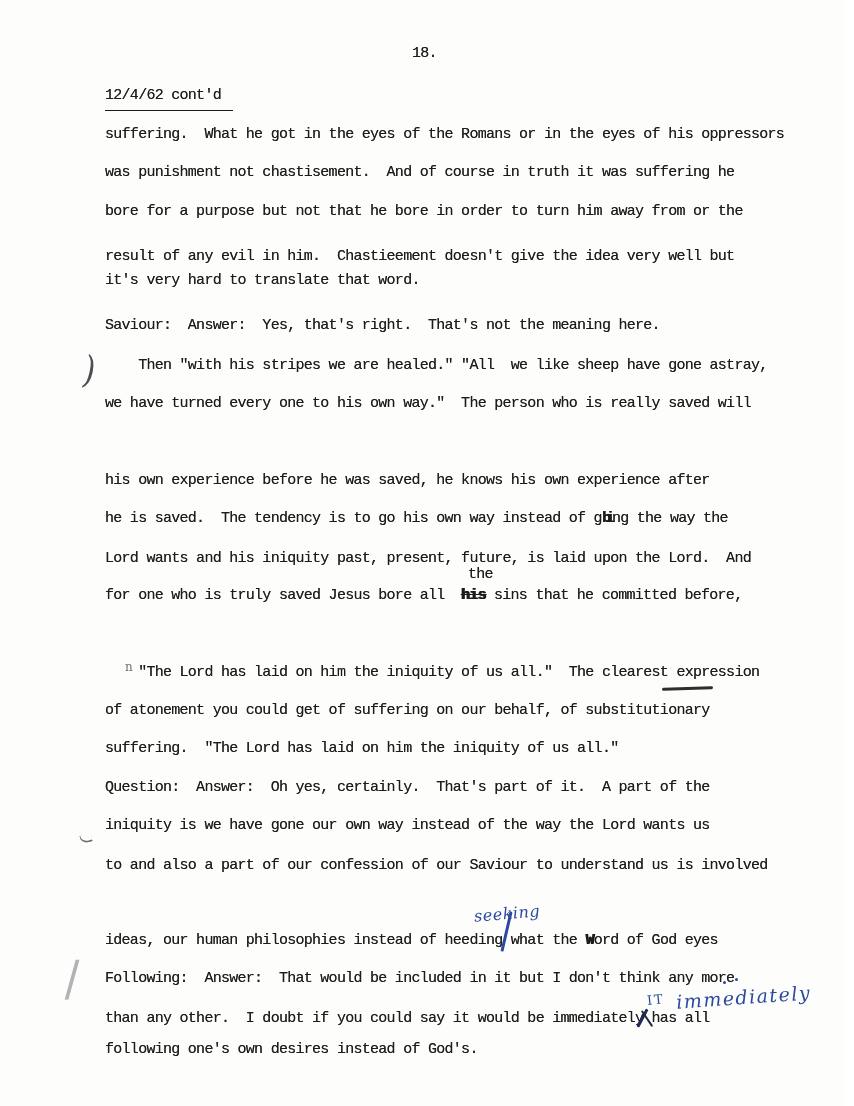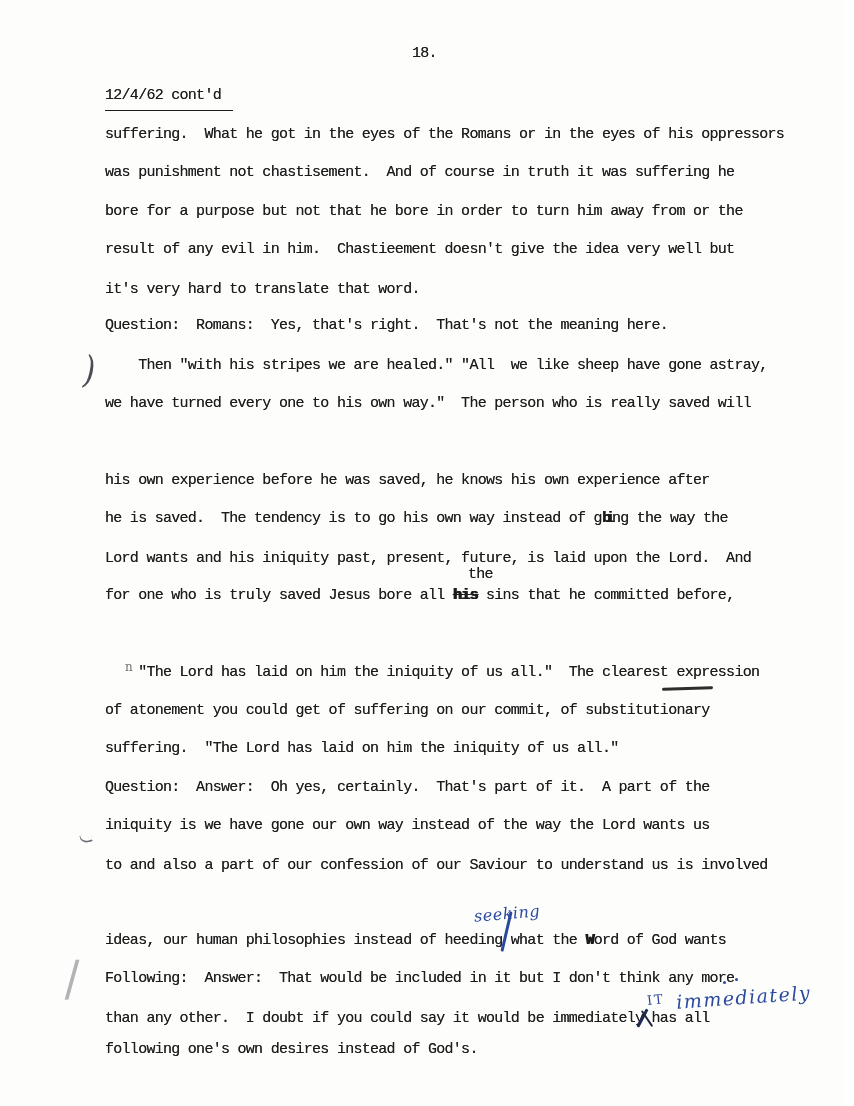--- a/index.html
+++ b/index.html
@@ -18,20 +18,21 @@
   .pagenum { left:412px; }
   .heading {
     border-bottom:1.6px solid #1c1c1c;
     padding-right:12px; padding-bottom:6px;
   }
   .ins-the { left:459px;margin-left:9px; }
   .strike {
     font-weight:bold;
     text-decoration:line-through;
     text-shadow:0.9px 0 #1c1c1c, 0 0 0.5px #1c1c1c;
+    margin-left:8px;
   }
   .overtype {
     font-weight:bold; letter-spacing:-5.5px; margin-right:3px;
     text-shadow:0.7px 0 #161616;
   }
   .boldw { font-weight:bold; text-shadow:0.8px 0 #161616; }
   
   .ink {
     position:absolute; color:#2b4a9e;
     font-family:"DejaVu Serif", serif; font-style:italic;
@@ -61,43 +62,43 @@
 
 <div class="page">
 
   <div class="ln pagenum" style="top:44px">18.</div>
 
   <div class="ln" style="top:86px"><span class="heading">12/4/62 cont'd</span></div>
 
   <div class="ln" style="top:125px">suffering.  What he got in the eyes of the Romans or in the eyes of his oppressors</div>
   <div class="ln" style="top:163px">was punishment not chastisement.  And of course in truth it was suffering he</div>
   <div class="ln" style="top:202px">bore for a purpose but not that he bore in order to turn him away from or the</div>
-  <div class="ln" style="top:240px">result of any evil in him.  Chastieement doesn't give the idea very well but</div>
-  <div class="ln" style="top:280px">it's very hard to translate that word.</div>
-  <div class="ln" style="top:316px">Question:  Romans:  Yes, that's right.  That's not the meaning here.</div>
+  <div class="ln" style="top:247px">result of any evil in him.  Chastieement doesn't give the idea very well but</div>
+  <div class="ln" style="top:271px">it's very hard to translate that word.</div>
+  <div class="ln" style="top:316px">Saviour:  Answer:  Yes, that's right.  That's not the meaning here.</div>
   <div class="ln" style="top:356px">    Then "with his stripes we are healed." "All  we like sheep have gone astray,</div>
   <div class="ln" style="top:394px">we have turned every one to his own way."  The person who is really saved will</div>
   <div class="ln" style="top:471px">his own experience before he was saved, he knows his own experience after</div>
 
   <div class="ln" style="top:509px"><span>he is saved.  The tendency is to go his own way instead of g</span><span class="overtype">bi</span><span>ng the way the</span></div>
 
   <div class="ln" style="top:549px">Lord wants and his iniquity past, present, future, is laid upon the Lord.  And</div>
 
   <div class="ln ins-the" style="top:565px">the</div>
 
   <div class="ln" style="top:586px"><span>for one who is truly saved Jesus bore all </span><span class="strike">his</span><span> sins that he committed before,</span></div>
 
   <div class="ln" style="top:663px">    "The Lord has laid on him the iniquity of us all."  The clearest expression</div>
-  <div class="ln" style="top:701px">of atonement you could get of suffering on our commit, of substitutionary</div>
+  <div class="ln" style="top:701px">of atonement you could get of suffering on our behalf, of substitutionary</div>
   <div class="ln" style="top:739px">suffering.  "The Lord has laid on him the iniquity of us all."</div>
   <div class="ln" style="top:778px">Question:  Answer:  Oh yes, certainly.  That's part of it.  A part of the</div>
   <div class="ln" style="top:816px">iniquity is we have gone our own way instead of the way the Lord wants us</div>
   <div class="ln" style="top:856px">to and also a part of our confession of our Saviour to understand us is involved</div>
 
-  <div class="ln" style="top:931px"><span>ideas, our human philosophies instead of heeding what the </span><span class="boldw">W</span><span>ord of God wants</span></div>
+  <div class="ln" style="top:931px"><span>ideas, our human philosophies instead of heeding what the </span><span class="boldw">W</span><span>ord of God eyes</span></div>
 
   <div class="ln" style="top:969px">Following:  Answer:  That would be included in it but I don't think any more</div>
   <div class="ln" style="top:1009px">than any other.  I doubt if you could say it would be immediately has all</div>
   <div class="ln" style="top:1040px">following one's own desires instead of God's.</div>
 
   <div class="pencil m-paren">)</div>
   <div class="pencil m-slash">/</div>
   <div class="pencil m-n">n</div>
   <div class="m-curl"></div>
   <div class="expr-underline"></div>

